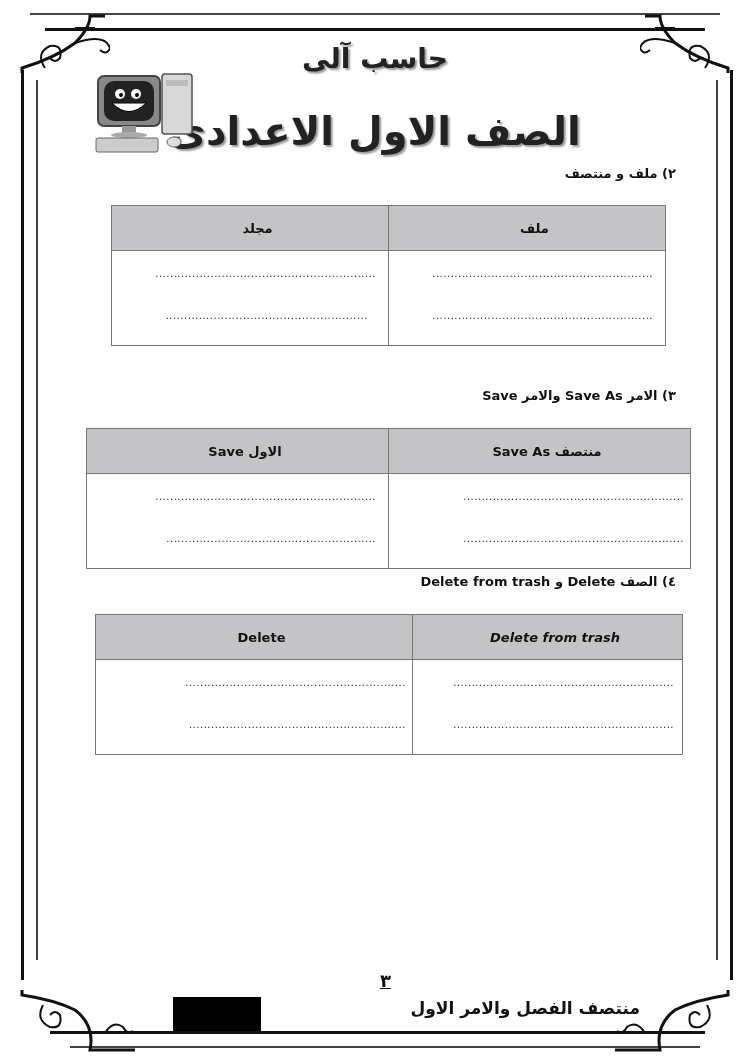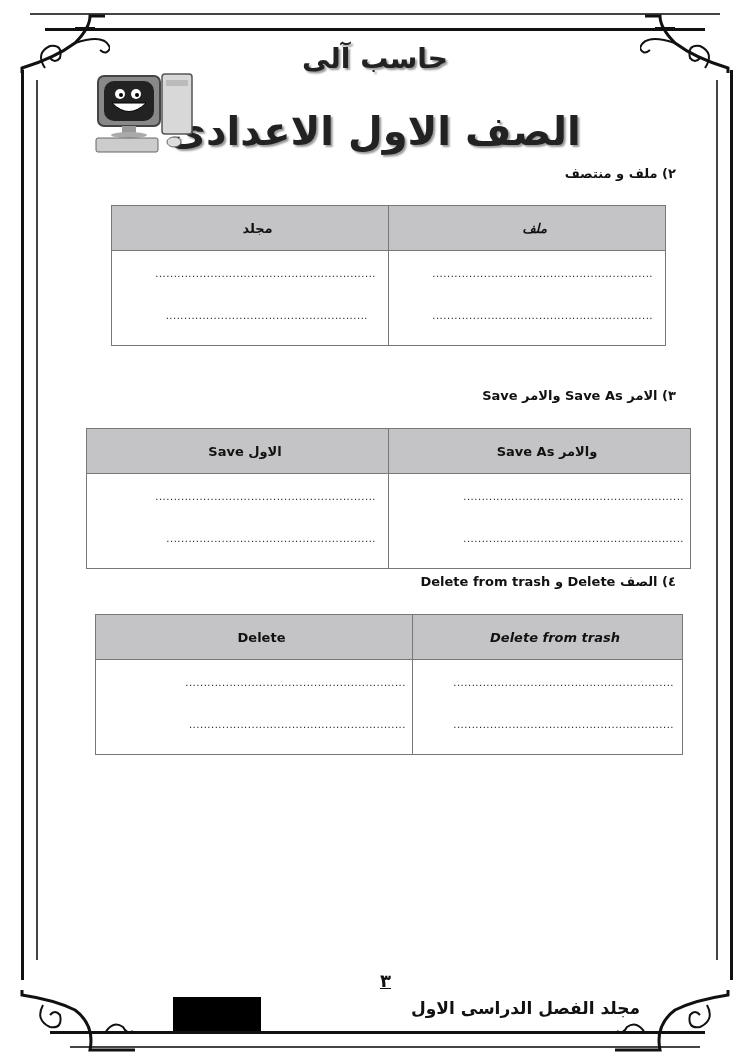--- a/index.html
+++ b/index.html
@@ -75,21 +75,21 @@
   <ellipse cx="82" cy="72" rx="7" ry="5" fill="#ddd" stroke="#666"></ellipse>
 </svg>
 
 <div class="qlabel" style="right:74px; top:166px;">
   <span>٢)</span>
   <span>ملف و منتصف</span>
 </div>
 <table class="sheet" style="left:111px; top:205px; width:555px;">
   <tbody>
       <tr>
-    <th style="width:50%;font-style:italic;">ملف</th>
+    <th style="width:50%;">ملف</th>
     <th>مجلد</th>
   </tr>
   <tr>
     <td>
       <span class="dots">............................................................</span>
       <span class="dots">............................................................</span>
     </td>
     <td>
       <span class="dots">............................................................</span>
       <span class="dots" style="margin-right:20px;">.......................................................</span>
@@ -98,21 +98,21 @@
 </tbody>
   </table>
 
 <div class="qlabel" style="right:74px; top:388px;">
   <span>٣)</span>
   <span>الامر Save As والامر Save</span>
 </div>
 <table class="sheet" style="left:86px; top:428px; width:605px;">
   <tbody>
       <tr>
-    <th style="width:50%;">والامر Save As</th>
+    <th style="width:50%;">منتصف Save As</th>
     <th>الاول Save</th>
   </tr>
   <tr>
     <td>
       <span class="dots" style="margin-right:6px;">............................................................</span>
       <span class="dots" style="margin-right:6px;">............................................................</span>
     </td>
     <td>
       <span class="dots">............................................................</span>
       <span class="dots">.........................................................</span>
@@ -139,13 +139,13 @@
     <td>
       <span class="dots" style="margin-right:6px;">............................................................</span>
       <span class="dots" style="margin-right:6px;">...........................................................</span>
     </td>
   </tr>
 </tbody>
   </table>
 
 <div class="pagenum">٣</div>
 <div class="black-box"></div>
-<div class="footer-text">مجلد الفصل الدراسى الاول</div>
+<div class="footer-text">منتصف الفصل والامر الاول</div>
 
 </body></html>

